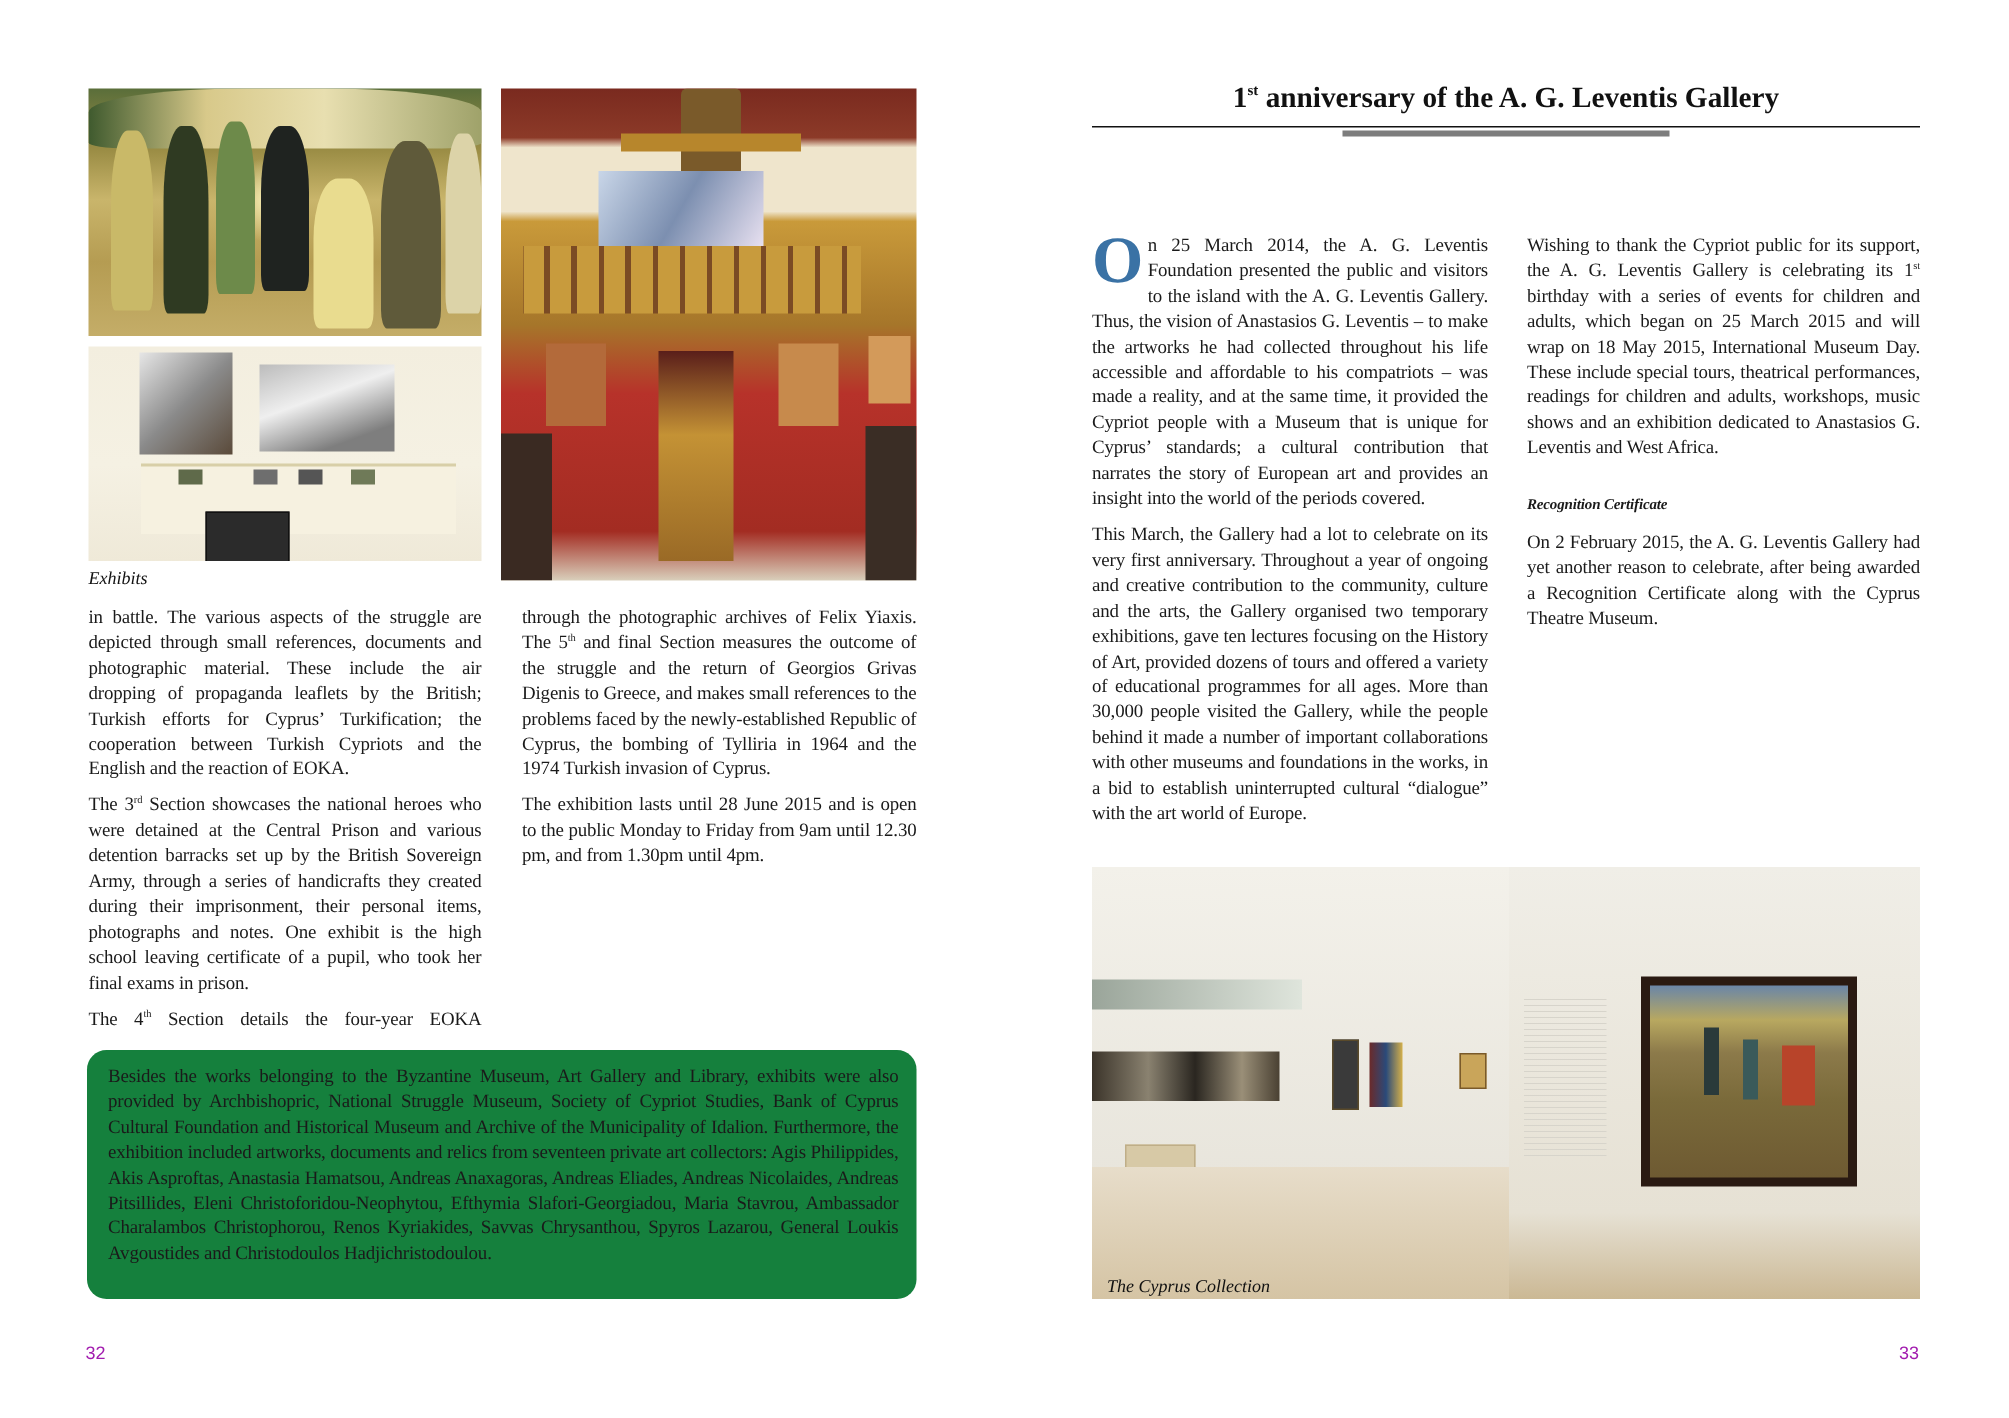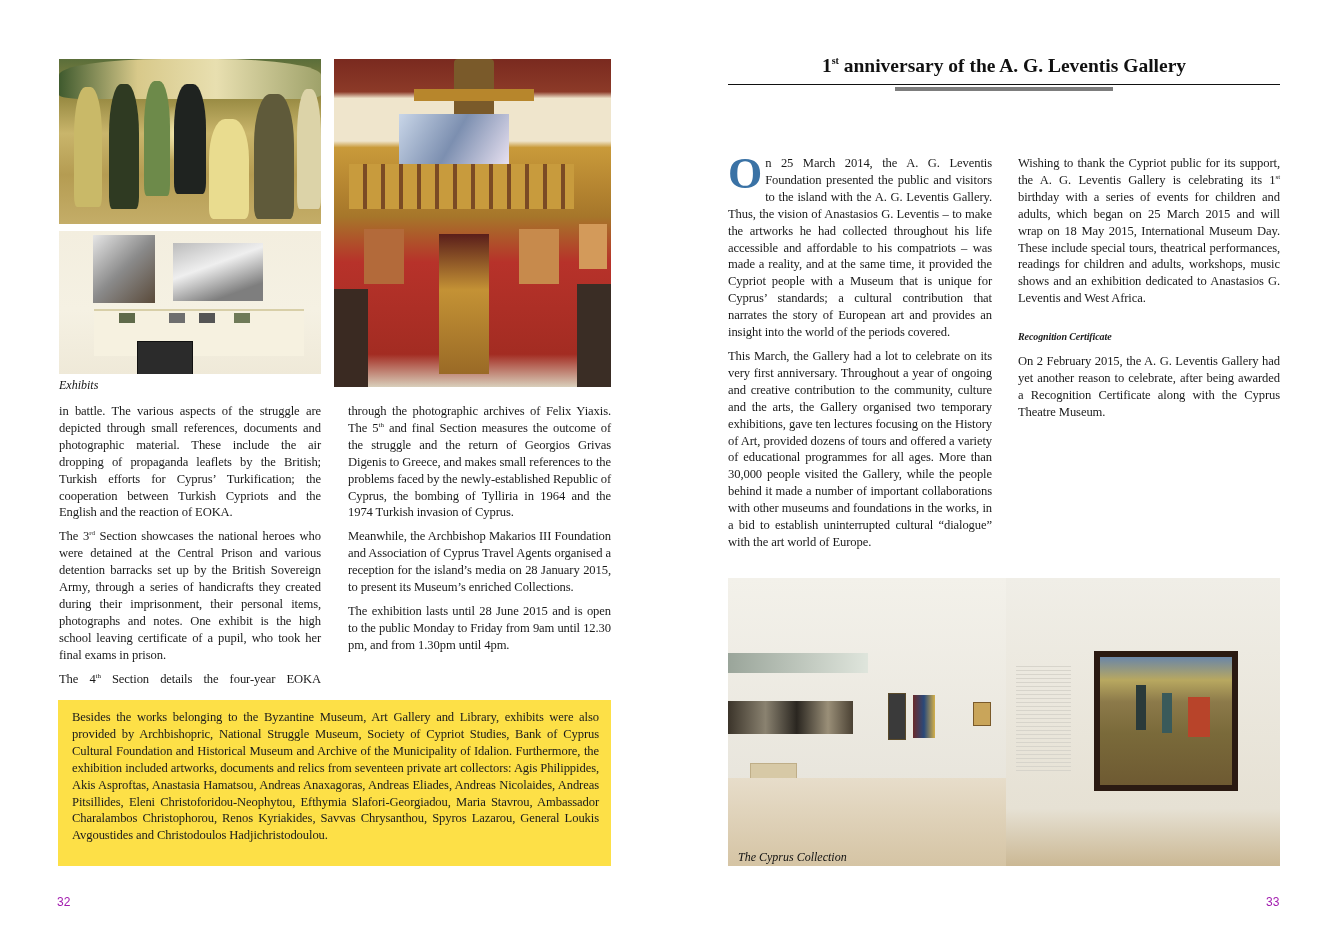--- a/index.html
+++ b/index.html
@@ -33,21 +33,22 @@
       linear-gradient(180deg, #7a2a1f 0%, #8c3a28 10%, #efe5cc 12%, #efe5cc 25%, #c99a3a 27%, #a6762a 48%, #b7322a 62%, #a32c22 90%, #d9cfbb 100%);
   }
   .gallery {
     background: linear-gradient(180deg, #f1efe8 0%, #ece9e0 55%, #e5dccb 75%, #dccdb3 100%);
   }
 
   .caption-italic {
     font-style: italic; font-size: 12px; color: #111;
   }
   .sidebar-box {
-    background: #fde047;
+    background: #15803d;
+    border-radius: 13px;
   }
   .dropcap {
     float: left; font-size: 44px; line-height: 34px; font-weight: bold;
     color: #3a72a5; margin: 2px 3px 0 0;
     font-family: "Liberation Serif", serif;
   }
   .page-num { font-size: 12px; color: #a21caf; font-family: "Liberation Sans", sans-serif; }
   .title {
     font-family: "Liberation Serif", serif; font-weight: bold; font-size: 19.5px;
     text-align: center; color: #111;
@@ -97,21 +98,20 @@
   </div>
 
   <div class="abs txt" style="left:59px; top:403px; width:262px;">
     <p>in battle. The various aspects of the struggle are depicted through small references, documents and photographic material. These include the air dropping of propaganda leaflets by the British; Turkish efforts for Cyprus’ Turkification; the cooperation between Turkish Cypriots and the English and the reaction of EOKA.</p>
     <p><span>The 3</span><sup>rd</sup><span> Section showcases the national heroes who were detained at the Central Prison and various detention barracks set up by the British Sovereign Army, through a series of handicrafts they created during their imprisonment, their personal items, photographs and notes. One exhibit is the high school leaving certificate of a pupil, who took her final exams in prison.</span></p>
     <p style="text-align-last: justify;"><span>The 4</span><sup>th</sup><span> Section details the four-year EOKA</span></p>
   </div>
 
   <div class="abs txt" style="left:348px; top:403px; width:263px;">
     <p><span>through the photographic archives of Felix Yiaxis. The 5</span><sup>th</sup><span> and final Section measures the outcome of the struggle and the return of Georgios Grivas Digenis to Greece, and makes small references to the problems faced by the newly-established Republic of Cyprus, the bombing of Tylliria in 1964 and the 1974 Turkish invasion of Cyprus.</span></p>
-    <p>Meanwhile, the Archbishop Makarios III Foundation and Association of Cyprus Travel Agents organised a reception for the island’s media on 28 January 2015, to present its Museum’s enriched Collections.</p>
     <p>The exhibition lasts until 28 June 2015 and is open to the public Monday to Friday from 9am until 12.30 pm, and from 1.30pm until 4pm.</p>
   </div>
 
   <div class="abs sidebar-box" style="left:58px; top:700px; width:553px; height:166px;">
     <div class="txt" style="position:absolute; left:14px; top:9px; width:527px;">Besides the works belonging to the Byzantine Museum, Art Gallery and Library, exhibits were also provided by Archbishopric, National Struggle Museum, Society of Cypriot Studies, Bank of Cyprus Cultural Foundation and Historical Museum and Archive of the Municipality of Idalion. Furthermore, the exhibition included artworks, documents and relics from seventeen private art collectors: Agis Philippides, Akis Asproftas, Anastasia Hamatsou, Andreas Anaxagoras, Andreas Eliades, Andreas Nicolaides, Andreas Pitsillides, Eleni Christoforidou-Neophytou, Efthymia Slafori-Georgiadou, Maria Stavrou, Ambassador Charalambos Christophorou, Renos Kyriakides, Savvas Chrysanthou, Spyros Lazarou, General Loukis Avgoustides and Christodoulos Hadjichristodoulou.</div>
   </div>
 
   <div class="abs page-num" style="left:57px; top:895px;">32</div>
 </div>
 

